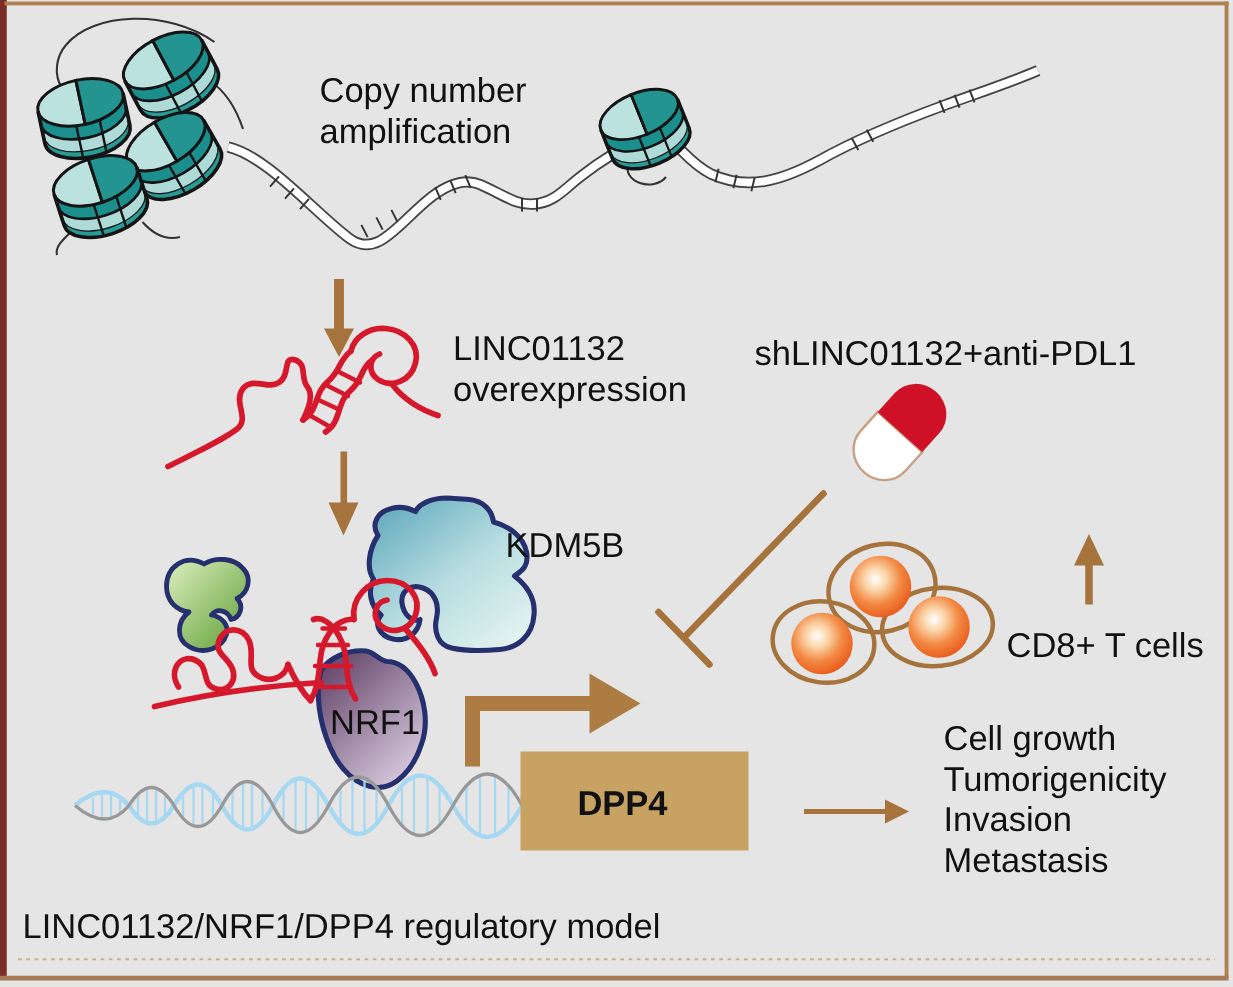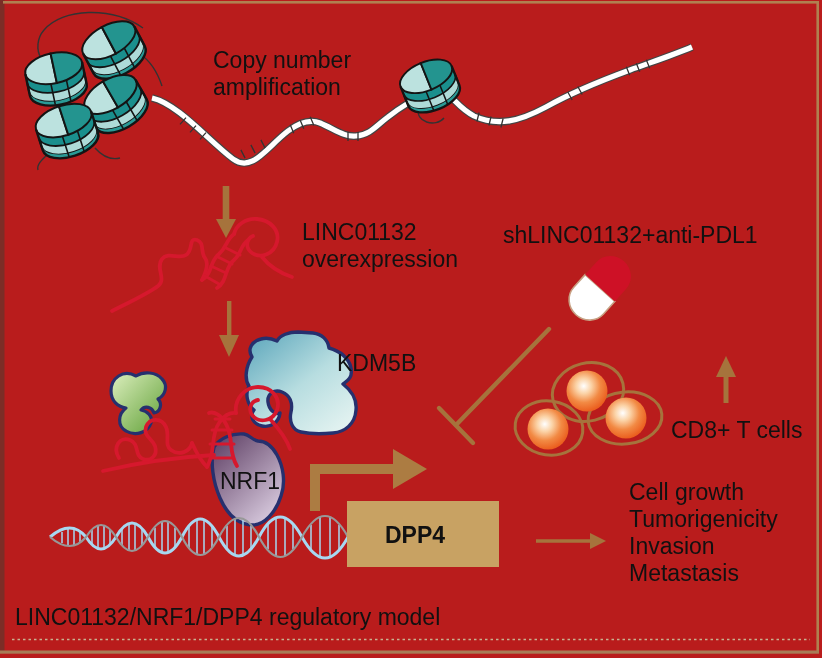--- a/index.html
+++ b/index.html
@@ -1,16 +1,16 @@
 <!DOCTYPE html>
 <html><head>
 <meta charset="utf-8">
 <style>
   html,body{margin:0;padding:0;background:#fff;}
-  .figure{position:relative;width:822px;height:658px;background:#b91c1c;overflow:hidden;}
+  .figure{position:relative;width:822px;height:658px;background:#e5e5e5;overflow:hidden;}
   svg{display:block;}
   text{font-family:"Liberation Sans",sans-serif;font-size:23px;fill:#111;}
   .bold{font-weight:bold;}
 </style>
 </head>
 <body>
 
 <div class="figure">
 <svg width="822" height="658" viewBox="0 0 822 658" xmlns="http://www.w3.org/2000/svg">
   <defs>

